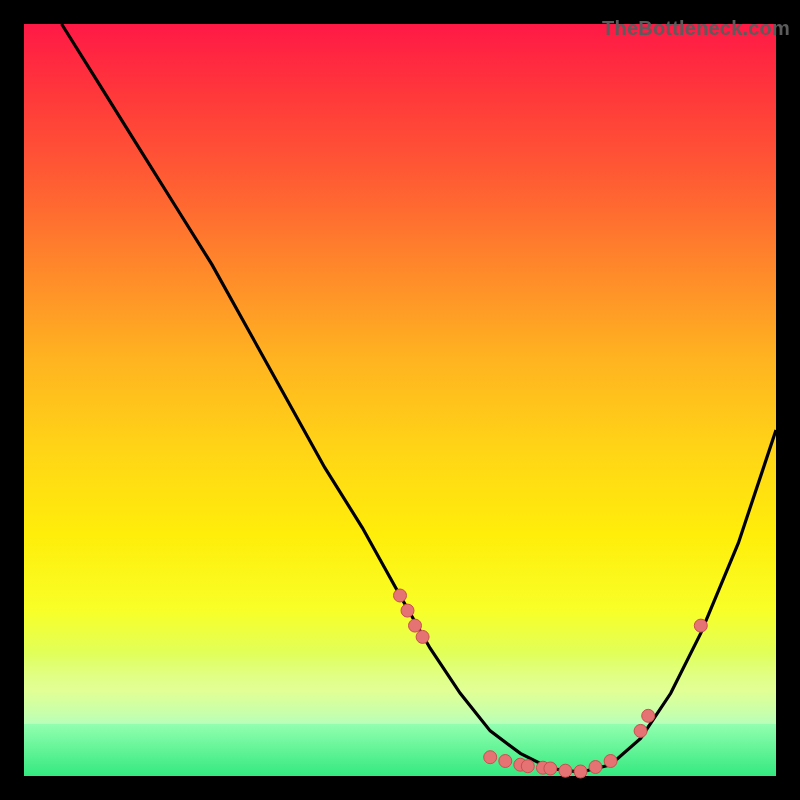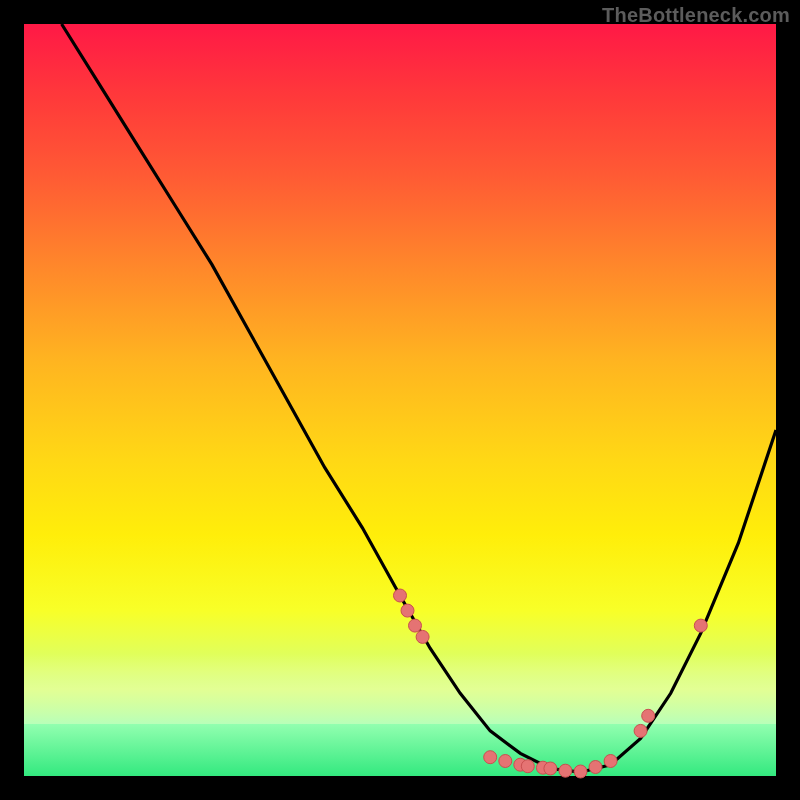--- a/index.html
+++ b/index.html
@@ -62,21 +62,21 @@
     height: 752px;
     overflow: visible;
   }
   .marker {
     fill: #e57373;
     stroke: #c94f4f;
     stroke-width: 1;
   }
   .attribution {
     position: absolute;
-    top: 4px;
+    top: 17px;
     right: 10px;
     color: #5c5c5c;
     font-size: 20px;
     font-weight: 600;
     letter-spacing: 0.2px;
     user-select: none;
   }
 </style>
 </head>
 <body>

